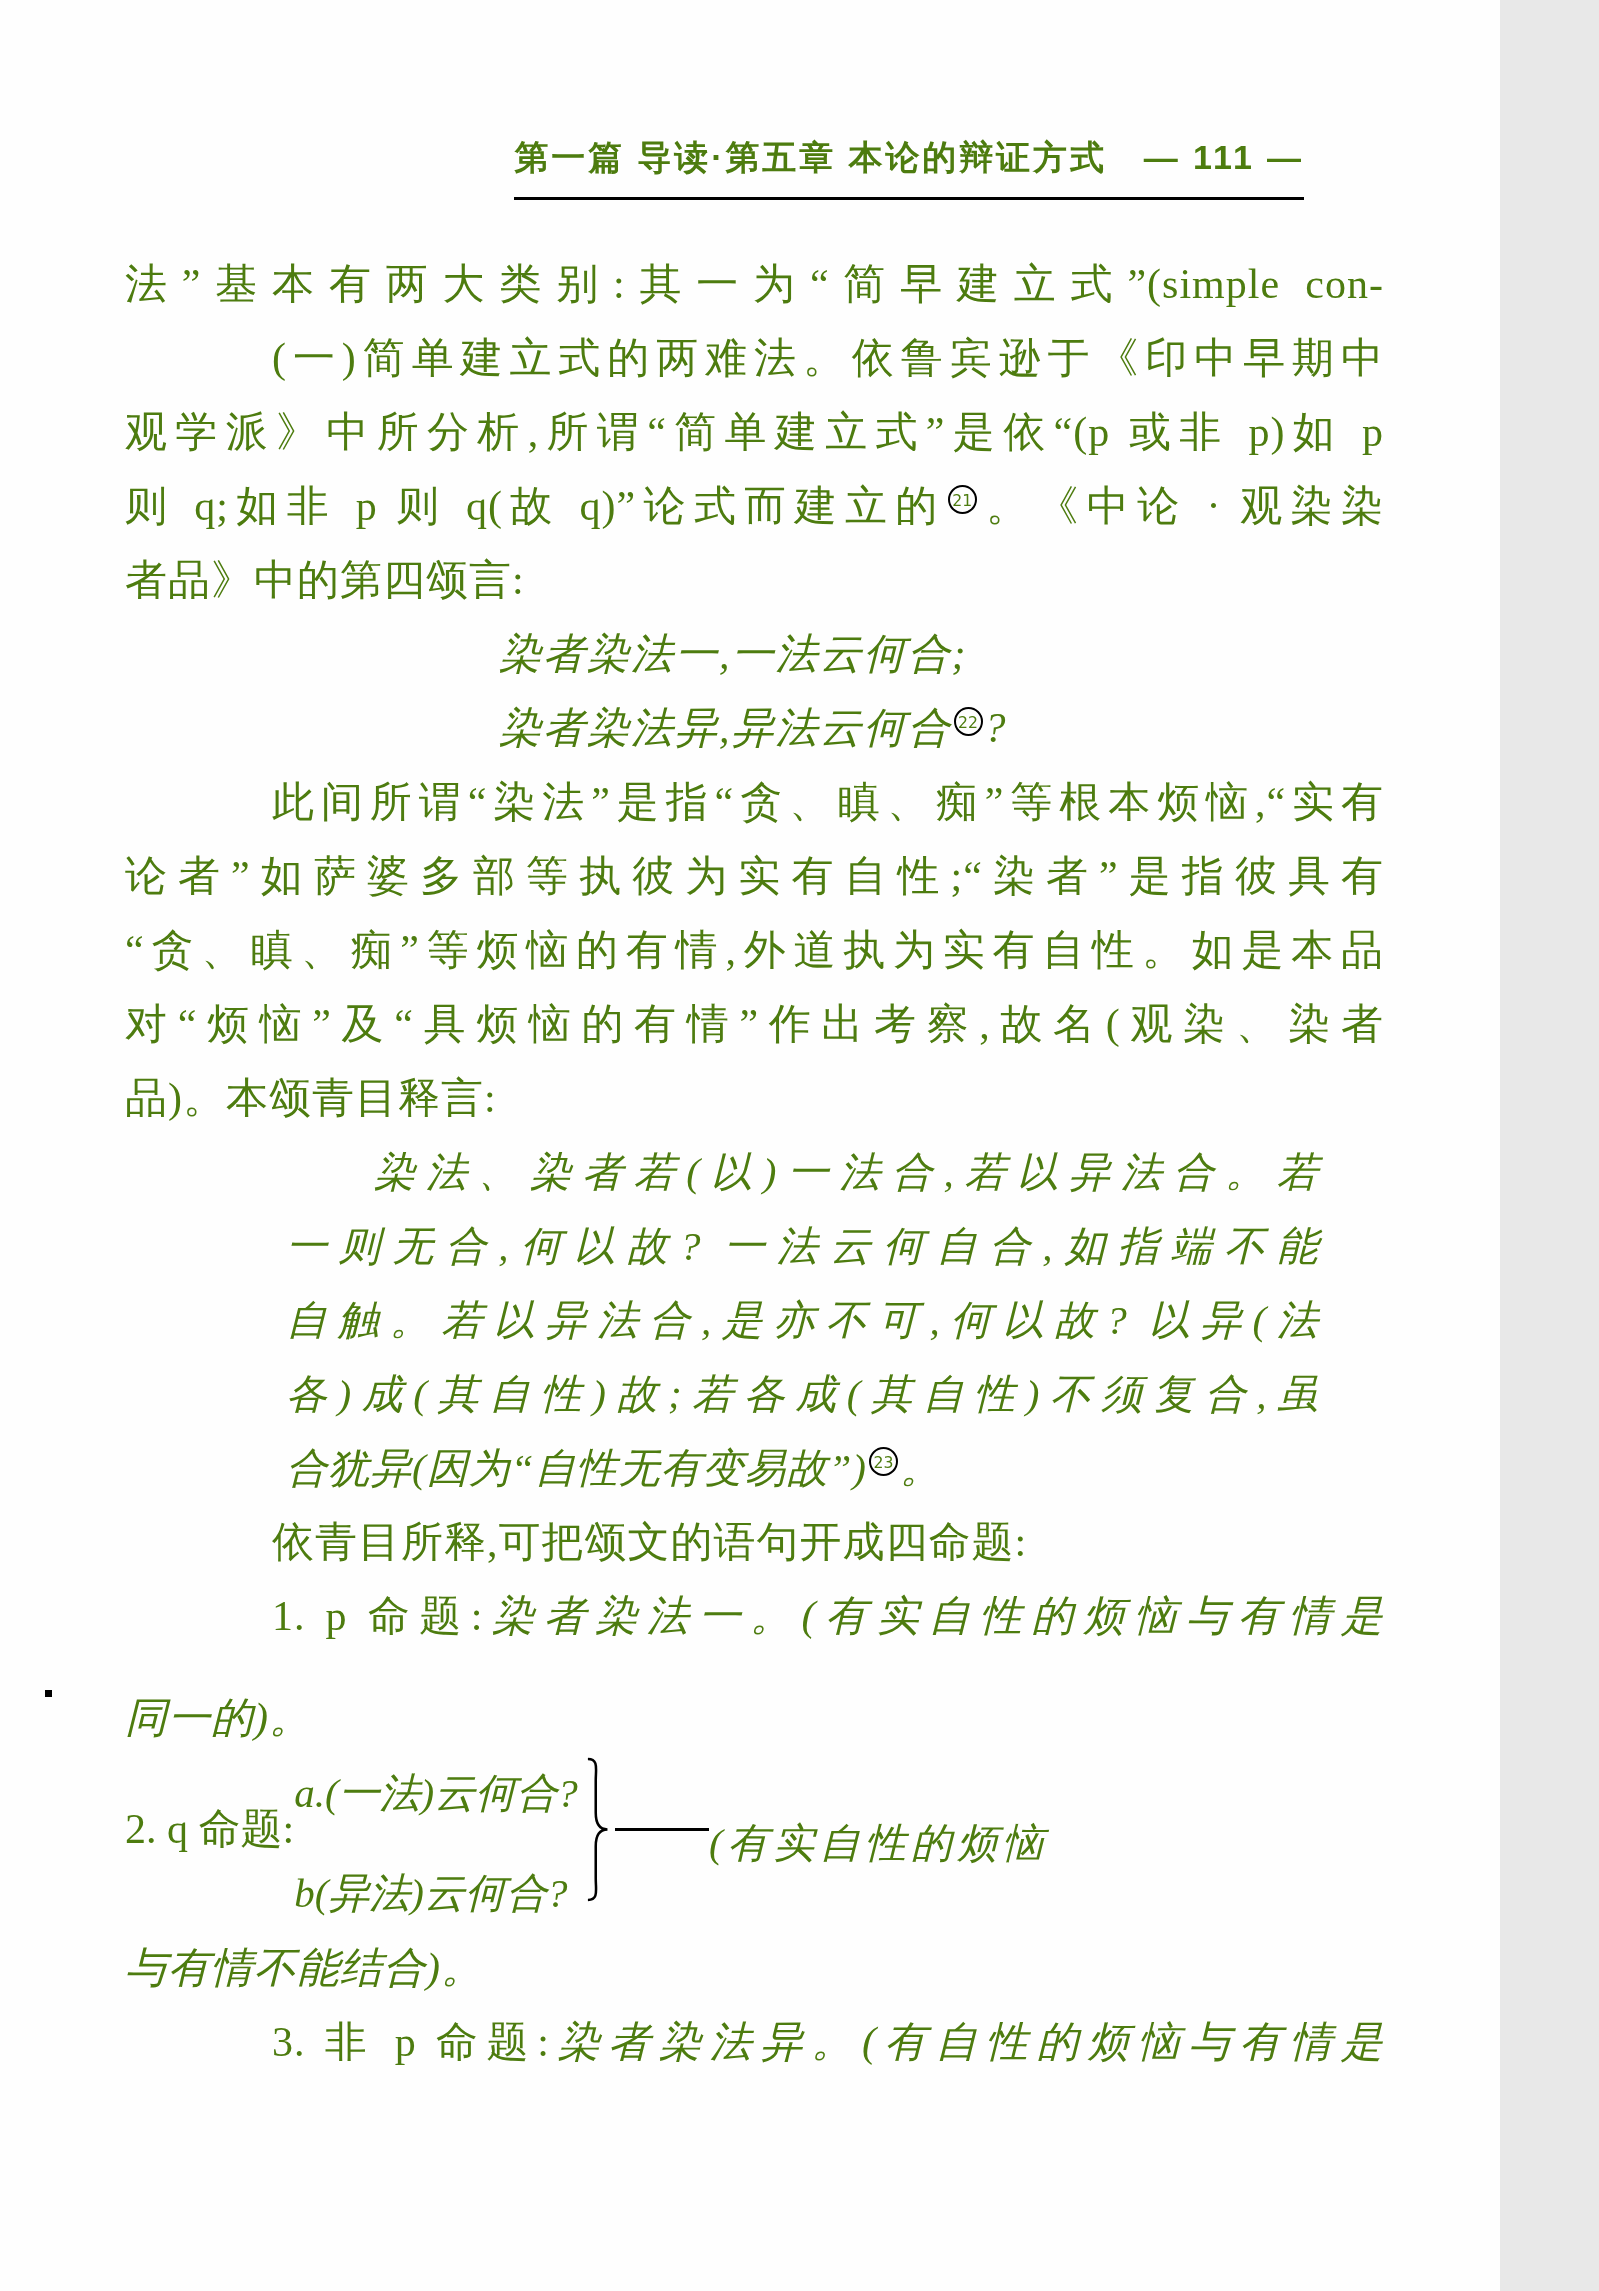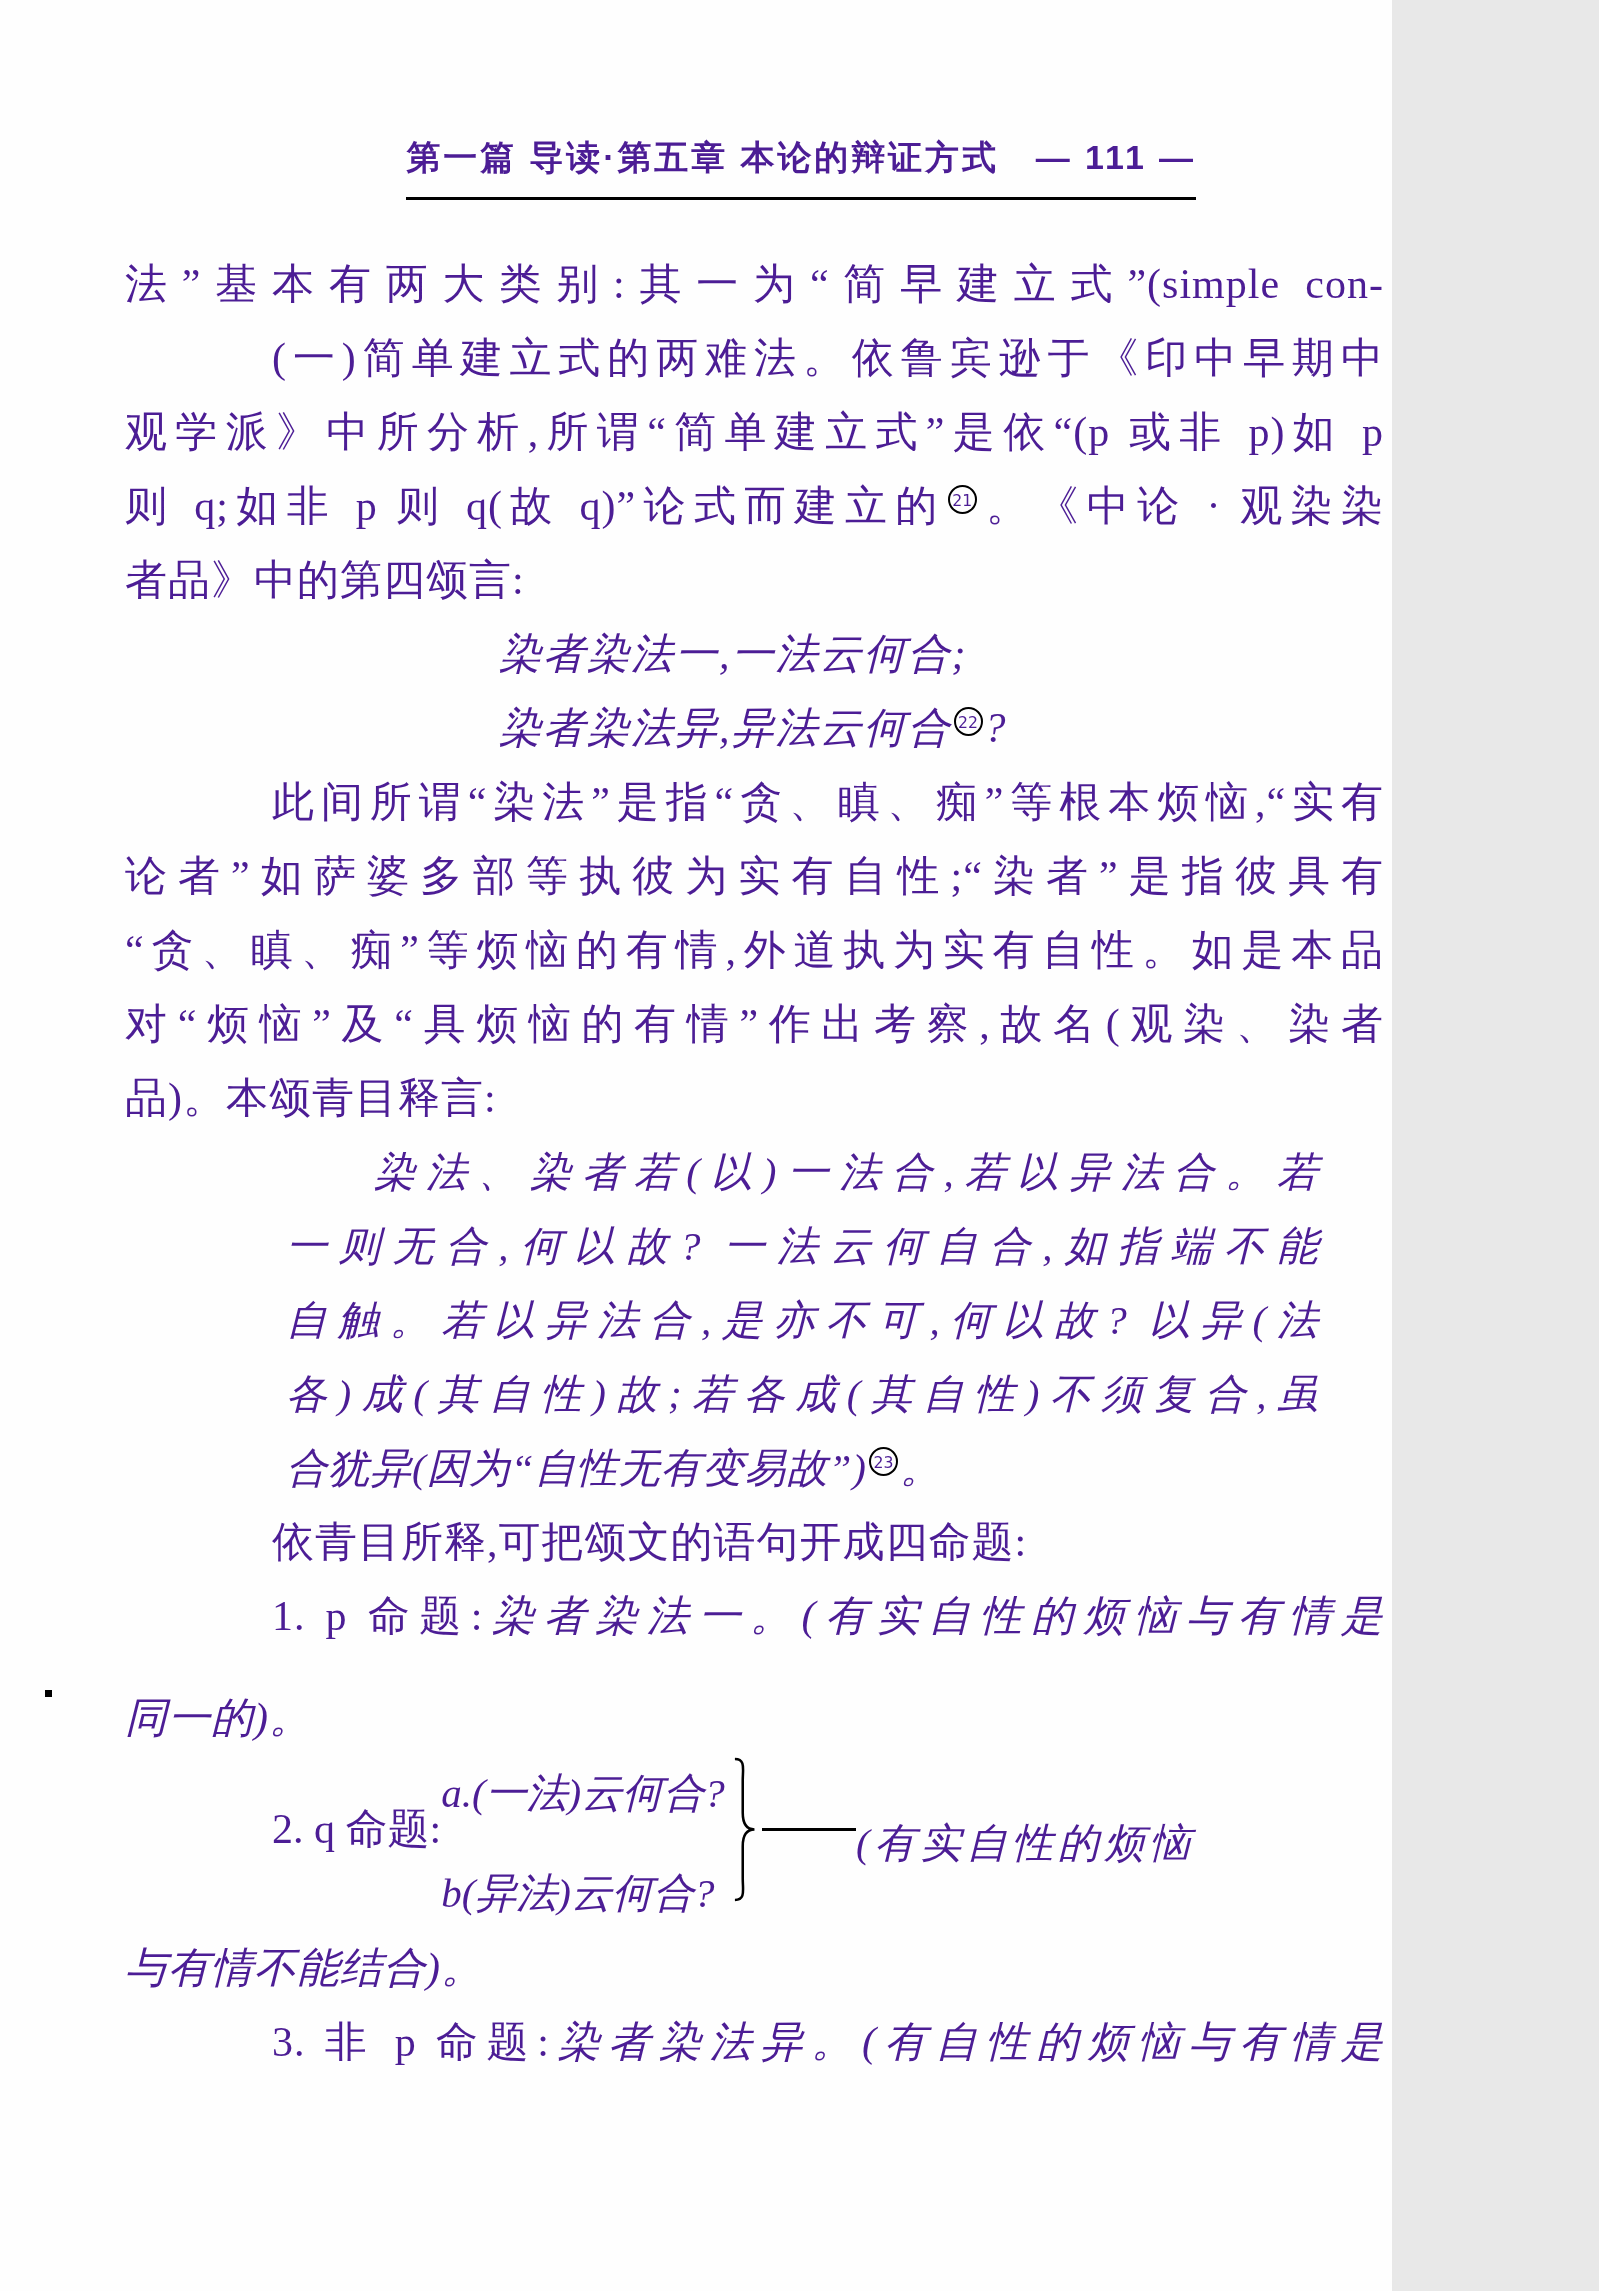--- a/index.html
+++ b/index.html
@@ -1,20 +1,20 @@
 <!DOCTYPE html>
 <html><head>
 <meta charset="utf-8">
 <style>
   html,body{margin:0;padding:0;background:#e8e8e8;}
   .page{
     position:relative;
-    width:1392px;height:2292px;
+    width:1500px;height:2292px;
     background:#fefefe;
-    color:#4c1d95;
+    color:#4d7c0f;
     font-family:"Liberation Serif","DejaVu Serif",serif;
     overflow:hidden;
   }
   
   .header{
     position:absolute;
     top:135px;
     right:196px;
     font-family:"Liberation Sans","DejaVu Sans",sans-serif;
     font-weight:bold;
@@ -57,21 +57,21 @@
     vertical-align:13.7px;
     font-family:"DejaVu Sans",sans-serif;
     margin:0 2px;
   }
   
   .diagram{
     height:148px;
     display:flex;
     align-items:center;
   }
-  .d-label{margin-left:147px;white-space:nowrap;}
+  .d-label{white-space:nowrap;}
   .d-opts{
     display:flex;flex-direction:column;
     line-height:72px;font-size:41px;
     white-space:nowrap;
   }
   .d-brace{flex:0 0 auto;margin-left:5.9px;}
   .d-line{
     width:94px;height:0;border-top:3.9px solid #000;
     margin-left:3.9px;flex:0 0 auto;
   }

